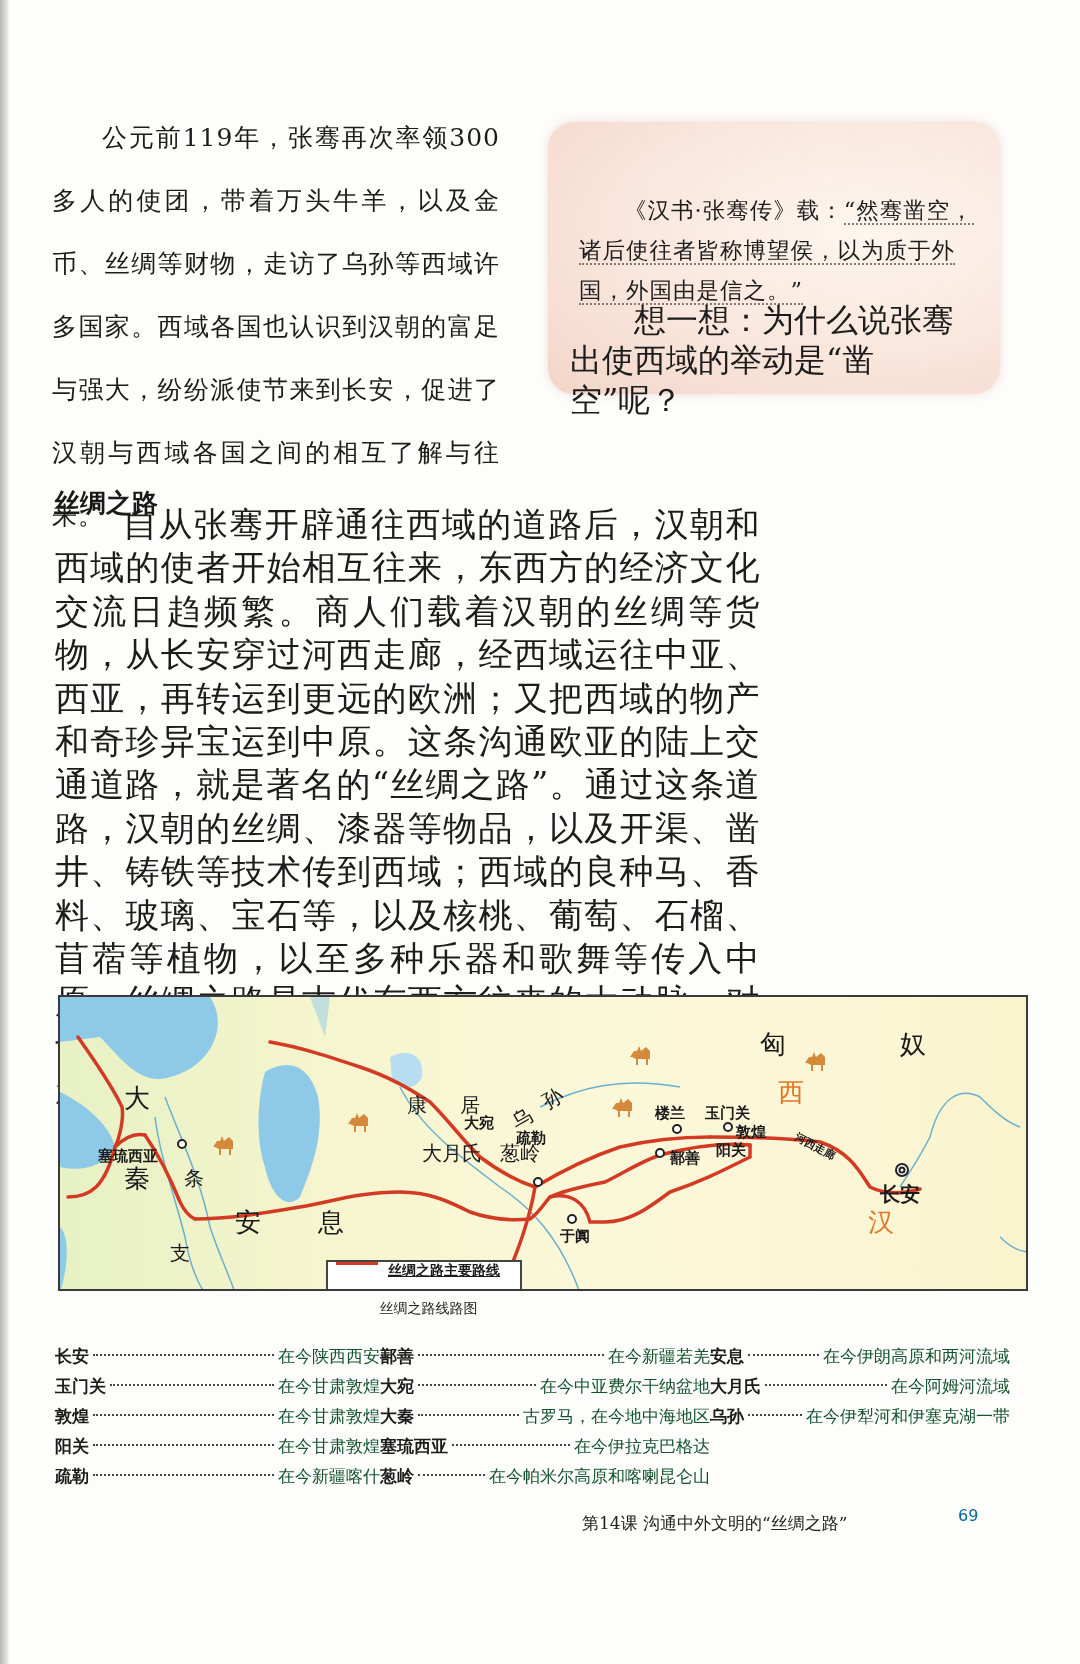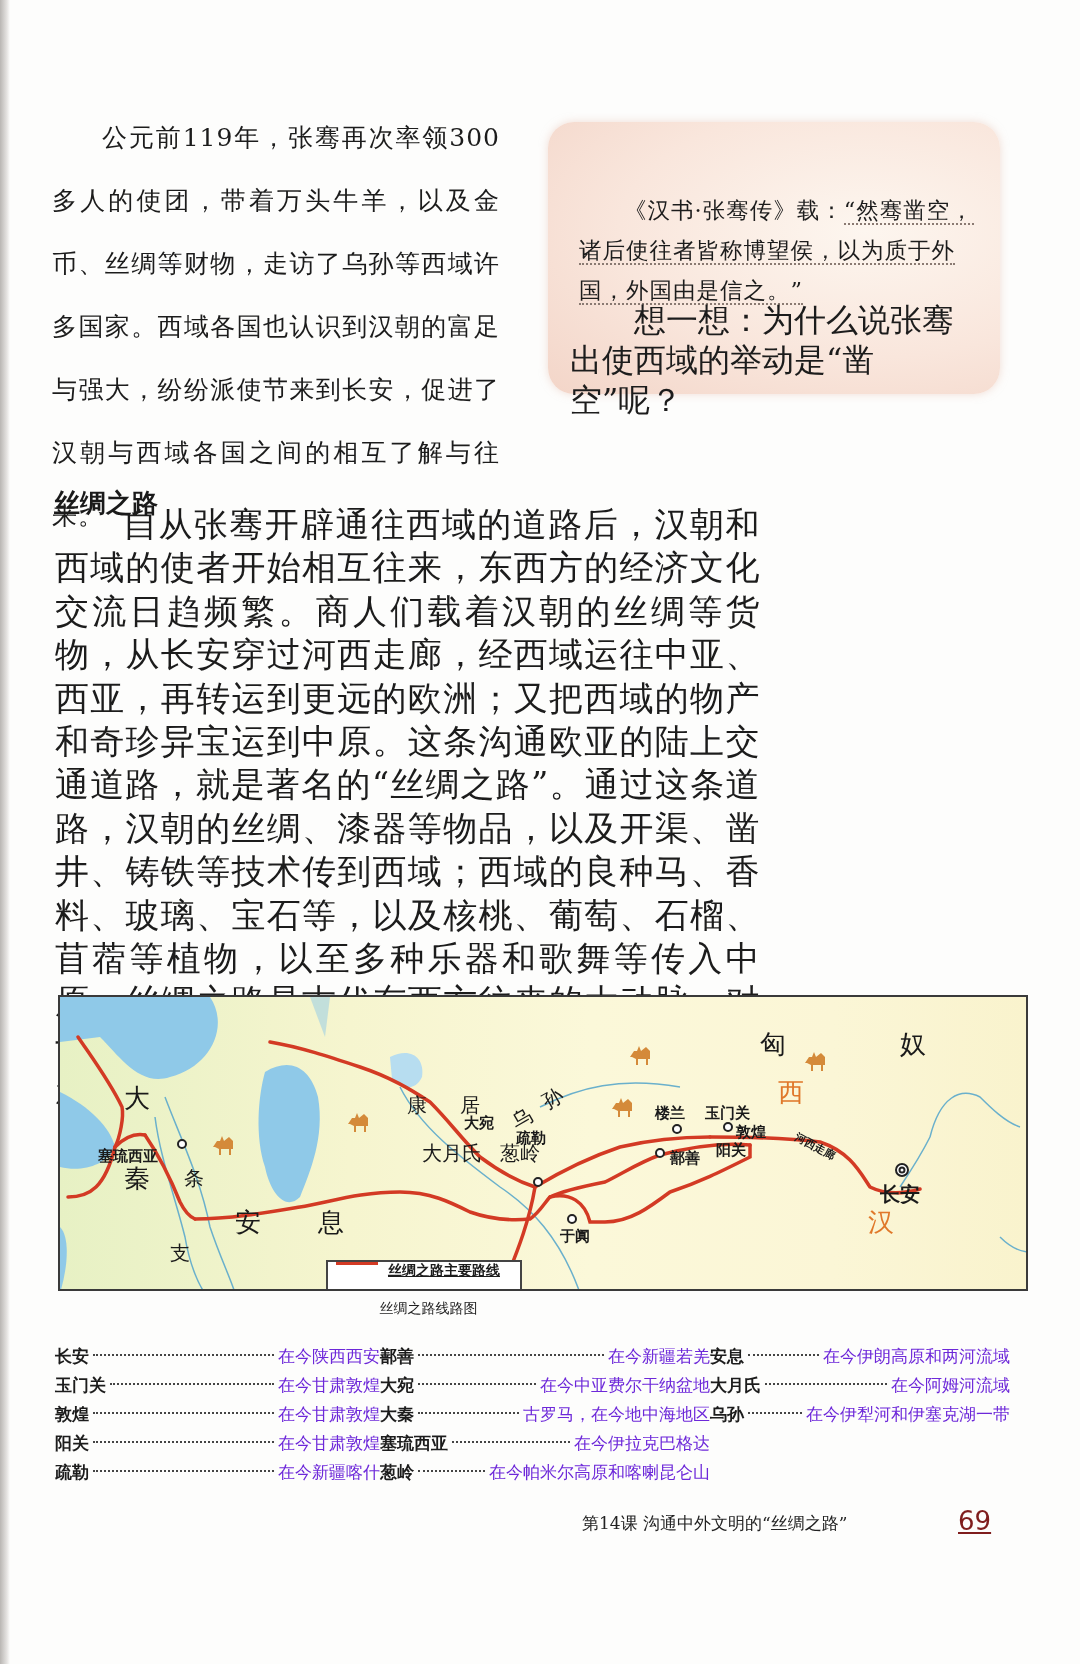--- a/index.html
+++ b/index.html
@@ -88,27 +88,27 @@
     position:absolute; left:55px; top:1345px; width:1000px;
     display:flex; gap:0;
   }
   .gcol { display:flex; flex-direction:column; gap:6px; }
   .gcol.c1 { width:325px; }
   .gcol.c2 { width:330px; }
   .gcol.c3 { width:300px; }
   .gitem { display:flex; align-items:baseline; font-size:17px; line-height:23px; white-space:nowrap; }
   .gterm { font-family:"DejaVu Sans","Liberation Sans",sans-serif; font-weight:bold; }
   .gdots { flex:1; border-bottom:2px dotted #444; margin:0 4px; transform:translateY(-6px); min-width:14px; }
-  .gdef { color:#6d28d9; }
+  .gdef { color:#14532d;font-family:Liberation Mono, monospace; }
   .footer {
     position:absolute; top:1512px; left:582px; font-size:17px; color:#222;text-align:center;
   }
   .pageno {
-    position:absolute; top:1506px; left:958px; font-size:26px;
-    font-family:"DejaVu Sans","Liberation Sans",sans-serif; color:#7f1d1d;text-decoration:underline;
+    position:absolute; top:1506px; left:958px; font-size:16px;
+    font-family:"DejaVu Sans","Liberation Sans",sans-serif; color:#0369a1;
   }
 </style>
 </head>
 <body>
 
 <div class="spine"></div>
 
 <div class="intro">
   <p>公元前119年，张骞再次率领300多人的使团，带着万头牛羊，以及金币、丝绸等财物，走访了乌孙等西域许多国家。西域各国也认识到汉朝的富足与强大，纷纷派使节来到长安，促进了汉朝与西域各国之间的相互了解与往来。</p>
 </div>

